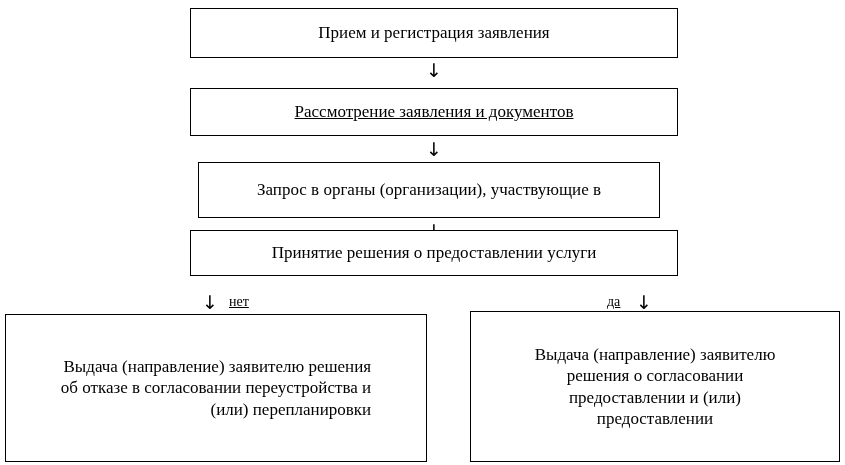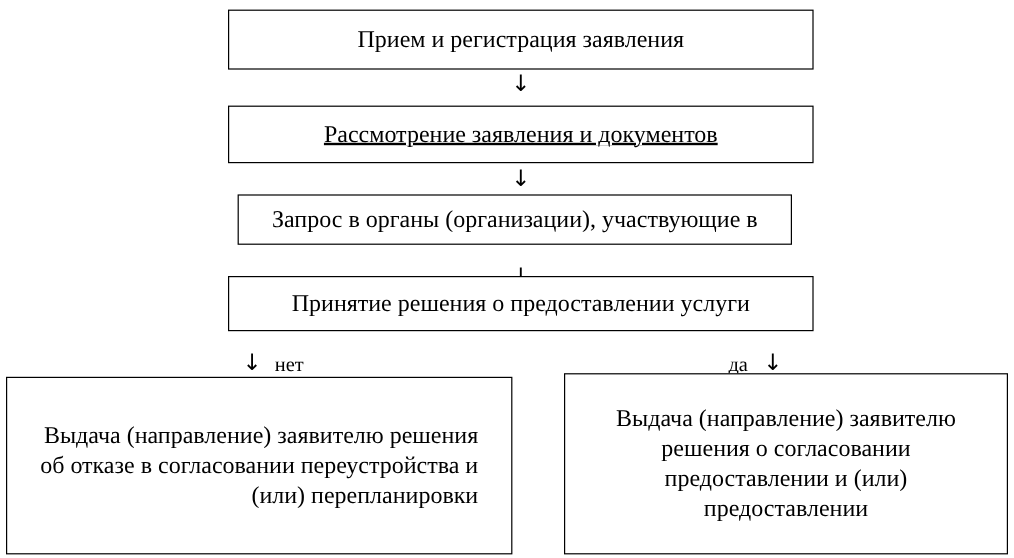--- a/index.html
+++ b/index.html
@@ -24,53 +24,54 @@
   }
   .box {
     position: absolute;
     box-sizing: border-box;
     border: 1px solid #000000;
     background: #ffffff;
     display: flex;
     align-items: center;
     justify-content: center;
     text-align: center;
-    font-size: 20px;
+    font-size: 17px;
     line-height: 1.25;
     padding: 2px 8px;
   }
   .box span {
     display: block;
   }
   .arrow {
     position: absolute;
     width: 24px;
     text-align: center;
     font-size: 19px;
     line-height: 1;
     color: #000000;
     font-family: "DejaVu Sans", sans-serif;
   }
   .branch-label {
     position: absolute;
-    font-size: 17px;
+    font-size: 14px;
     line-height: 1;
     white-space: nowrap;
+    text-decoration: underline;
   }
   .branch-arrow {
     position: absolute;
     font-size: 19px;
     line-height: 1;
     font-family: "DejaVu Sans", sans-serif;
   }
 
   
   #node-0 { left: 190px; top: 8px;   width: 488px; height: 50px; }
   #node-1 { left: 190px; top: 88px;  width: 488px; height: 48px; text-decoration: underline; }
-  #node-2 { left: 198px; top: 162px; width: 462px; height: 42px; }
+  #node-2 { left: 198px; top: 162px; width: 462px; height: 56px; }
   #node-3 { left: 190px; top: 230px; width: 488px; height: 46px; }
   #node-4 { left: 5px;   top: 314px; width: 422px; height: 148px; text-align: right; }
   #node-5 { left: 470px; top: 311px; width: 370px; height: 151px; }
 
   #arrow-0 { left: 422px; top: 61px; }
   #arrow-1 { left: 422px; top: 140px; }
   #arrow-2 { left: 422px; top: 222px; }
 
   #label-net  { left: 229px; top: 295px; }
   #arrow-net  { left: 202px; top: 293px; }

